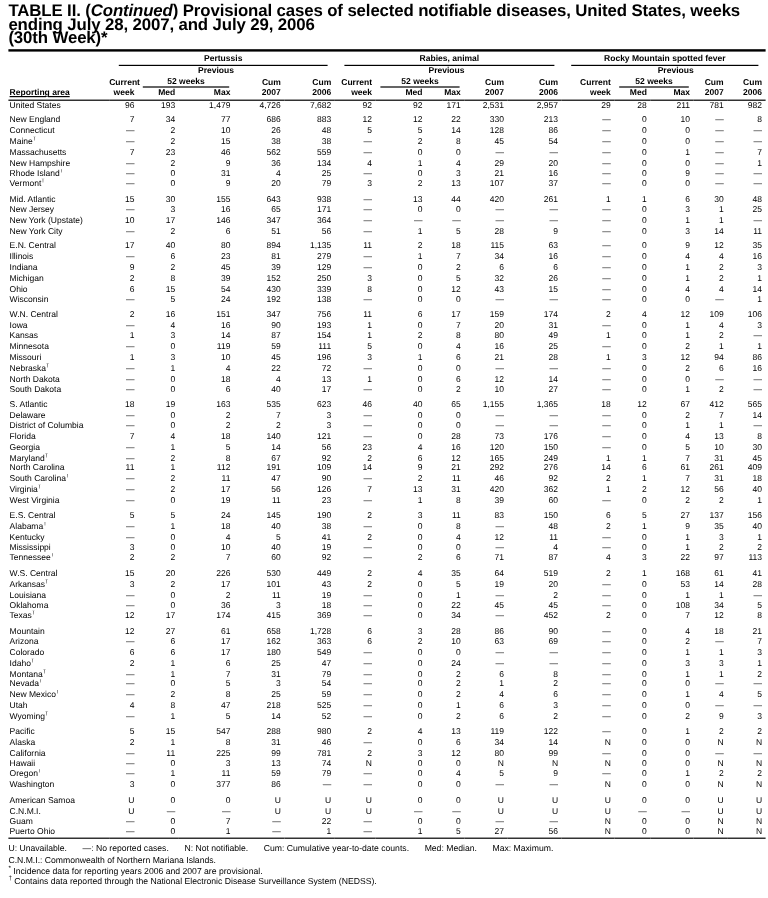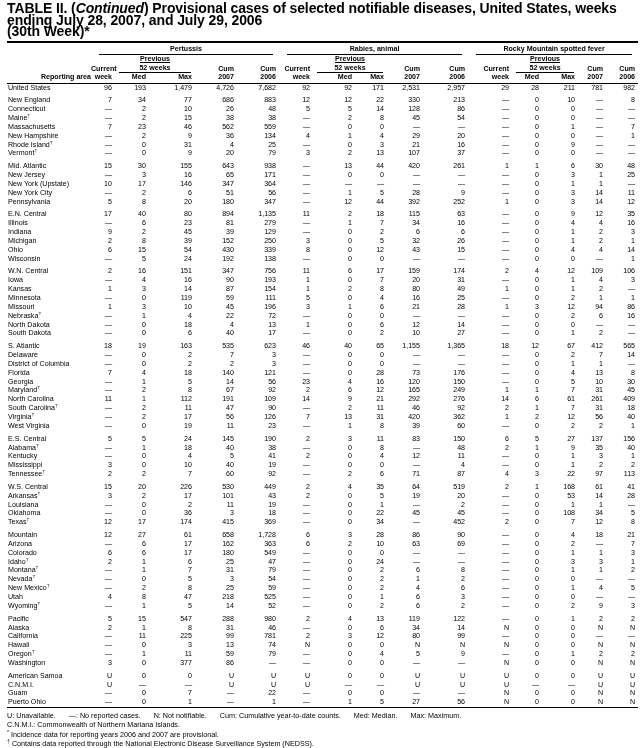--- a/index.html
+++ b/index.html
@@ -4,26 +4,26 @@
 <style>
   html,body{margin:0;padding:0;background:#fff;width:640px;height:748px;overflow:hidden;}
   body{font-family:"Liberation Sans", sans-serif;color:#000;-webkit-font-smoothing:antialiased;}
   .page{padding:3px 4px 0 7px;width:631px;}
   .title{font-size:14px;font-weight:700;line-height:11.5px;letter-spacing:-0.1px;}
   .title .ital{font-style:italic;}
   .title-rule{border-top:2px solid #000;margin-top:3px;}
   table{border-collapse:collapse;table-layout:fixed;width:631px;border-bottom:1px solid #000;}
   thead th{font-size:7.1px;font-weight:700;padding:0;vertical-align:bottom;line-height:8.5px;white-space:nowrap;}
   .grp-line{border-bottom:1px solid #000;text-align:center;padding:2px 0 1px 0;margin:0 6px 0 8px;}
-  th.c{text-align:center;text-decoration:underline;}
+  th.c{text-align:right;}
   .w52-line{border-bottom:1px solid #000;margin:0 4px;text-align:center;padding-bottom:0;}
   th.r{text-align:right;padding:0 3px 0 0;}
   tr.h-cols th{border-bottom:1px solid #000;padding-bottom:1px;}
   tr.h-cols th.r{padding:0 3px 1px 0;}
-  th.area{text-align:right;padding-left:1px;}
+  th.area{text-align:left;padding-left:1px;text-decoration:underline;}
   tbody td{font-size:7.1px;line-height:8.9px;height:8.9px;padding:0 3px 0 0;text-align:right;white-space:nowrap;overflow:hidden;}
   tbody td.area{text-align:left;padding:0 0 0 1px;}
   tr.bold td.area{font-weight:400;}
   tr.sep td{height:3.6px;line-height:3.6px;font-size:1px;padding:0;}
   sup{font-size:5.2px;vertical-align:super;line-height:0;}
   .foot{font-size:7.2px;line-height:9.2px;}
   .footnotes{margin-top:3px;}
   .legend span{margin-right:13px;}
 </style>
 </head>
@@ -337,38 +337,20 @@
           <td>1</td>
           <td>5</td>
           <td>28</td>
           <td>9</td>
           <td>—</td>
           <td>0</td>
           <td>3</td>
           <td>14</td>
           <td>11</td>
         </tr>
-        <tr>
-          <td class="area">Pennsylvania</td>
-          <td>5</td>
-          <td>8</td>
-          <td>20</td>
-          <td>180</td>
-          <td>347</td>
-          <td>—</td>
-          <td>12</td>
-          <td>44</td>
-          <td>392</td>
-          <td>252</td>
-          <td>1</td>
-          <td>0</td>
-          <td>3</td>
-          <td>14</td>
-          <td>12</td>
-        </tr>
         <tr class="sep">
           <td colspan="16"></td>
         </tr>
         <tr class="bold">
           <td class="area">E.N. Central</td>
           <td>17</td>
           <td>40</td>
           <td>80</td>
           <td>894</td>
           <td>1,135</td>

